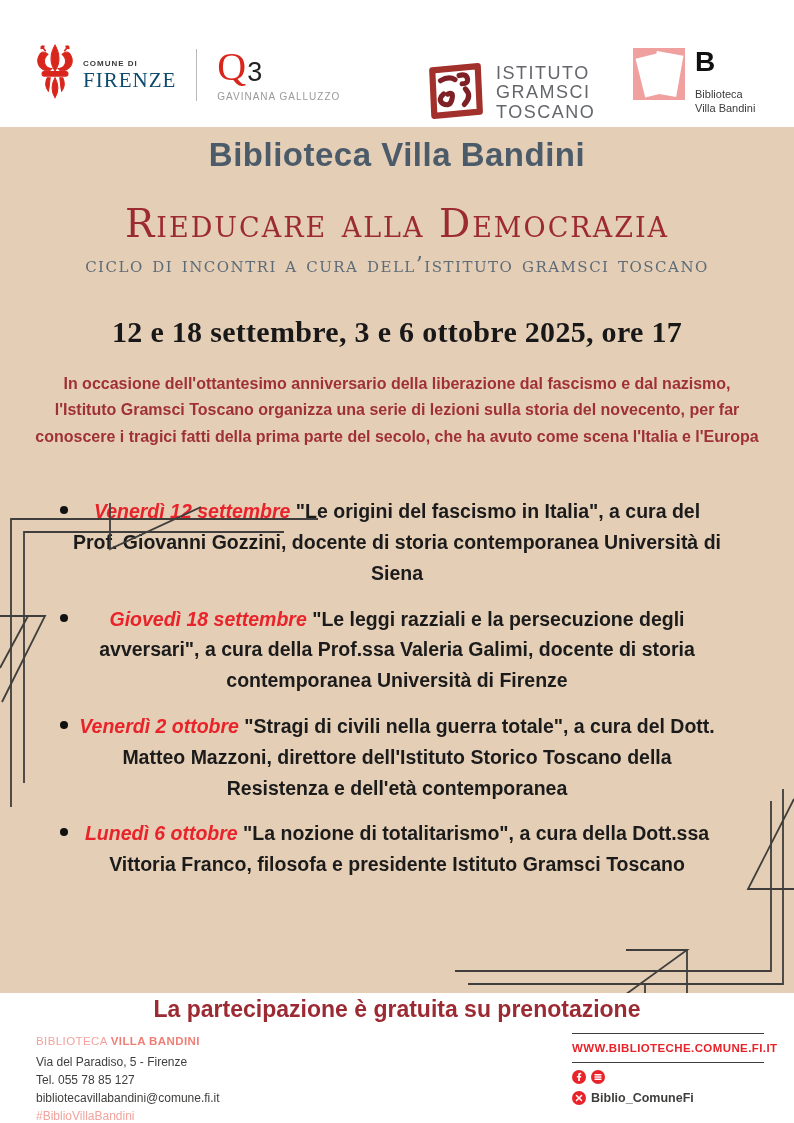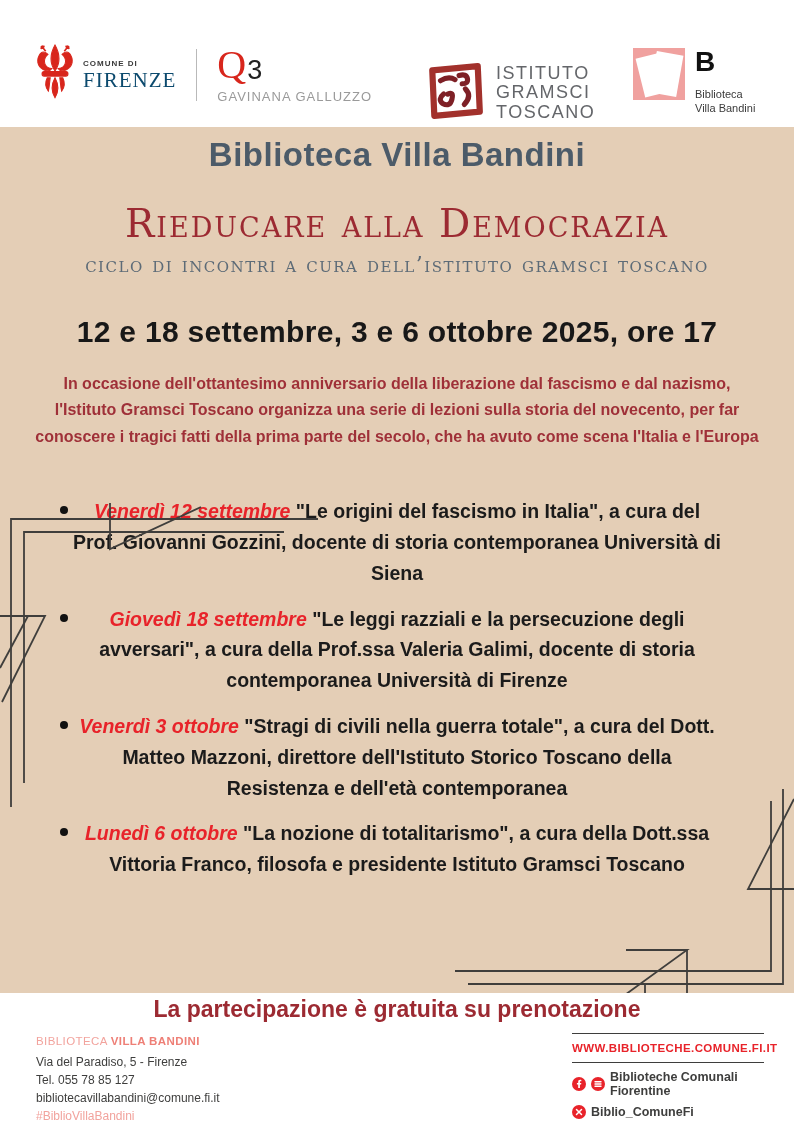--- a/index.html
+++ b/index.html
@@ -11,40 +11,40 @@
   .logo-left{position:absolute;left:34px;top:44px;display:flex;align-items:center;gap:12px;}
   .comune{display:flex;align-items:center;gap:7px;}
   .comune-text{display:flex;flex-direction:column;line-height:1;}
   .comune-line1{font-size:8px;letter-spacing:1px;color:#3a3a3a;font-weight:700;margin-bottom:2px;}
   .comune-line2{font-family:"Liberation Serif",serif;font-size:21px;letter-spacing:1px;color:#0c4a6e;}
   .logo-sep{width:1px;height:52px;background:#b9b9b9;margin:0 8px;}
   .q3{display:flex;flex-direction:column;line-height:1;}
   .q3-top{display:flex;align-items:flex-start;}
   .q3-q{font-family:"Liberation Serif",serif;font-size:40px;color:#d8261c;line-height:.9;}
   .q3-3{font-size:27px;color:#222;margin-top:10px;margin-left:1px;font-weight:500;}
-  .q3-sub{font-size:13px;letter-spacing:1px;color:#9a9a9a;margin-top:6px;}
+  .q3-sub{font-size:10px;letter-spacing:1px;color:#9a9a9a;margin-top:6px;}
   .gramsci{position:absolute;left:424px;top:40px;display:flex;align-items:center;gap:10px;margin-top:20px;}
   .gramsci-text{display:flex;flex-direction:column;line-height:1.08;font-size:18px;letter-spacing:1.5px;color:#64666a;}
   .bandini{position:absolute;left:633px;top:48px;display:flex;align-items:flex-start;gap:10px;}
   .bandini-square{position:relative;width:52px;height:52px;background:#f0a19f;overflow:hidden;}
   .bpage{position:absolute;background:#ffffff;}
   .bpage.a{width:26px;height:40px;left:7px;top:7px;transform:rotate(-14deg);}
   .bpage.b{width:27px;height:42px;left:20px;top:5px;transform:rotate(10deg);}
   .bandini-right{display:flex;flex-direction:column;line-height:1.15;}
   .bandini-b{font-size:28px;font-weight:700;color:#111;line-height:1;}
   .bandini-name{font-size:11px;color:#3b3b3b;margin-top:12px;line-height:1.25;}
 
   
   .beige{position:absolute;top:127px;left:0;width:794px;height:866px;background:#e4ceb6;}
   .lib-title{margin:0;padding-top:9px;text-align:center;font-size:33px;font-weight:700;color:#4c5b69;letter-spacing:.5px;}
   .series-title{margin:30px 0 0;text-align:center;font-family:"DejaVu Serif","Liberation Serif",serif;
     font-variant:small-caps;font-size:39px;font-weight:500;color:#9c2a32;letter-spacing:2px;line-height:1;}
   .series-sub{margin:9px 0 0;text-align:center;font-family:"DejaVu Serif","Liberation Serif",serif;
     font-variant:small-caps;font-size:22px;font-weight:400;color:#5d6b77;letter-spacing:1.5px;}
-  .dates{margin:38px 0 0;text-align:center;font-size:30px;font-weight:800;color:#181818;letter-spacing:.3px;}
+  .dates{margin:38px 0 0;text-align:center;font-size:30px;font-weight:800;color:#181818;letter-spacing:.3px;font-family:Liberation Serif, serif;}
   .intro{width:724px;margin:22px auto 0;text-align:center;font-size:16px;font-weight:700;
     color:#9f3038;line-height:1.65;}
   .events{list-style:none;width:648px;margin:46px auto 0;padding:0;}
   .events li{position:relative;text-align:center;font-size:19.5px;font-weight:700;color:#1b1b1b;
     line-height:1.58;margin-bottom:15px;}
   .events li::before{content:"";position:absolute;left:-13px;top:10px;width:8px;height:8px;border-radius:50%;background:#111;}
   .ev-date{color:#e8232a;font-style:italic;}
 
   
   .decor{position:absolute;top:0;left:0;pointer-events:none;}
@@ -145,21 +145,21 @@
     <ul class="events">
       <li>
         <span class="ev-date">Venerdì 12 settembre</span>
         <span>"Le origini del fascismo in Italia", a cura del Prof. Giovanni Gozzini, docente di storia contemporanea Università di Siena</span>
       </li>
       <li>
         <span class="ev-date">Giovedì 18 settembre</span>
         <span>"Le leggi razziali e la persecuzione degli avversari", a cura della Prof.ssa Valeria Galimi, docente di storia contemporanea Università di Firenze</span>
       </li>
       <li>
-        <span class="ev-date">Venerdì 3 ottobre</span>
+        <span class="ev-date">Venerdì 2 ottobre</span>
         <span>"Stragi di civili nella guerra totale", a cura del Dott. Matteo Mazzoni, direttore dell'Istituto Storico Toscano della Resistenza e dell'età contemporanea</span>
       </li>
       <li>
         <span class="ev-date">Lunedì 6 ottobre</span>
         <span>"La nozione di totalitarismo", a cura della Dott.ssa Vittoria Franco, filosofa e presidente Istituto Gramsci Toscano</span>
       </li>
     </ul>
   </div>
 
   <svg class="decor" width="794" height="1123" viewBox="0 0 794 1123">
@@ -206,21 +206,20 @@
           <span class="sicon">
             <svg width="14" height="14" viewBox="0 0 14 14">
                 <circle cx="7" cy="7" r="7" fill="#e8232a"></circle>
                 <g stroke="#fff" stroke-width="1.4" stroke-linecap="round">
                   <path d="M4 4.8 H10"></path>
                   <path d="M4 7 H10"></path>
                   <path d="M4 9.2 H10"></path>
                 </g>
               </svg>
           </span>
-          <span>Biblioteche Comunali Fiorentine</span>
         </div>
         <div class="social-row">
           <span class="sicon">
             <svg width="14" height="14" viewBox="0 0 14 14">
                 <circle cx="7" cy="7" r="7" fill="#e8232a"></circle>
                 <g stroke="#fff" stroke-width="1.5" stroke-linecap="round">
                   <path d="M4.5 4.5 L9.5 9.5"></path>
                   <path d="M9.5 4.5 L4.5 9.5"></path>
                 </g>
               </svg>

